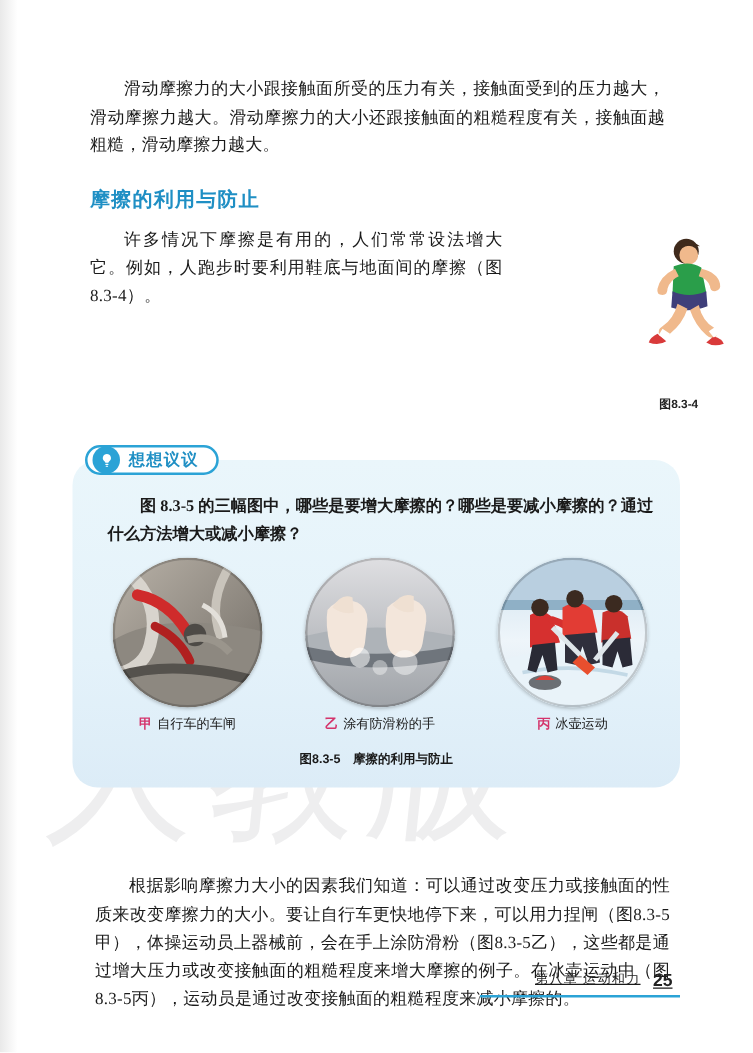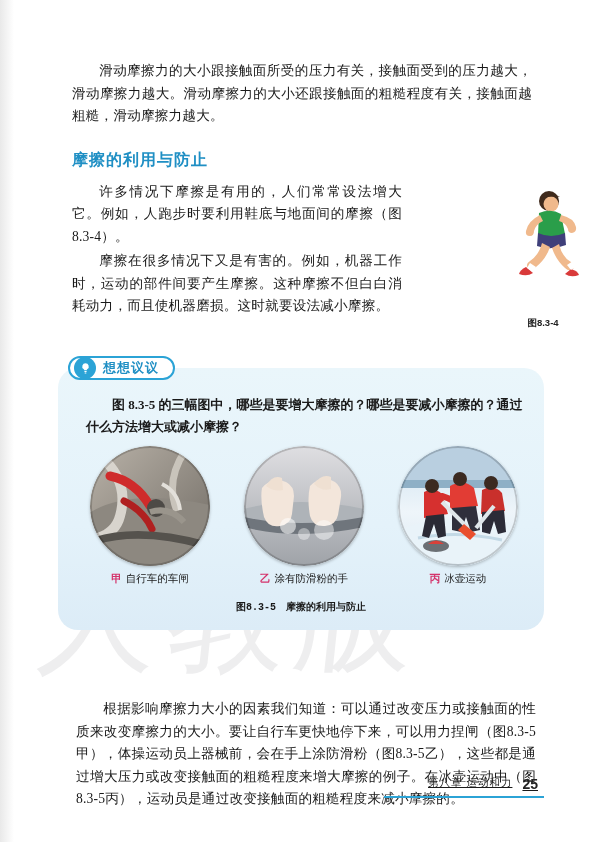--- a/index.html
+++ b/index.html
@@ -157,21 +157,21 @@
   .photo-label .zi { color: #d4336b; font-weight: bold; margin-right: 4px;}
   .panel-caption {
     position: absolute;
     left: 0; right: 0;
     bottom: 16px;
     text-align: center;
     font-size: 10px;
     font-family: "Liberation Sans", sans-serif;
     font-weight: bold;
   }
-  .panel-caption .num { margin-right: 10px; font-family: Liberation Mono, monospace; }
+  .panel-caption .num { margin-right: 10px; }
   .after {
     position: absolute;
     left: 76px;
     top: 650px;
     width: 460px;
     margin-top: 48px;
   }
   .footer {
     position: absolute;
     right: 64px;
@@ -218,21 +218,20 @@
 
   <div class="content">
 
     <p class="body">滑动摩擦力的大小跟接触面所受的压力有关，接触面受到的压力越大，滑动摩擦力越大。滑动摩擦力的大小还跟接触面的粗糙程度有关，接触面越粗糙，滑动摩擦力越大。</p>
 
     <h2 class="section">摩擦的利用与防止</h2>
 
     <div style="position:relative;">
       <div style="width:330px;">
         <p class="body">许多情况下摩擦是有用的，人们常常设法增大它。例如，人跑步时要利用鞋底与地面间的摩擦（图8.3-4）。</p>
-        <p class="body">摩擦在很多情况下又是有害的。例如，机器工作时，运动的部件间要产生摩擦。这种摩擦不但白白消耗动力，而且使机器磨损。这时就要设法减小摩擦。</p>
       </div>
     </div>
 
   </div>
 
   <div class="float-fig">
     <div class="runner-box">
       <svg viewBox="0 0 112 112" width="112" height="112">
 
         <circle cx="62" cy="16" r="10" fill="#3f2a1c"></circle>

